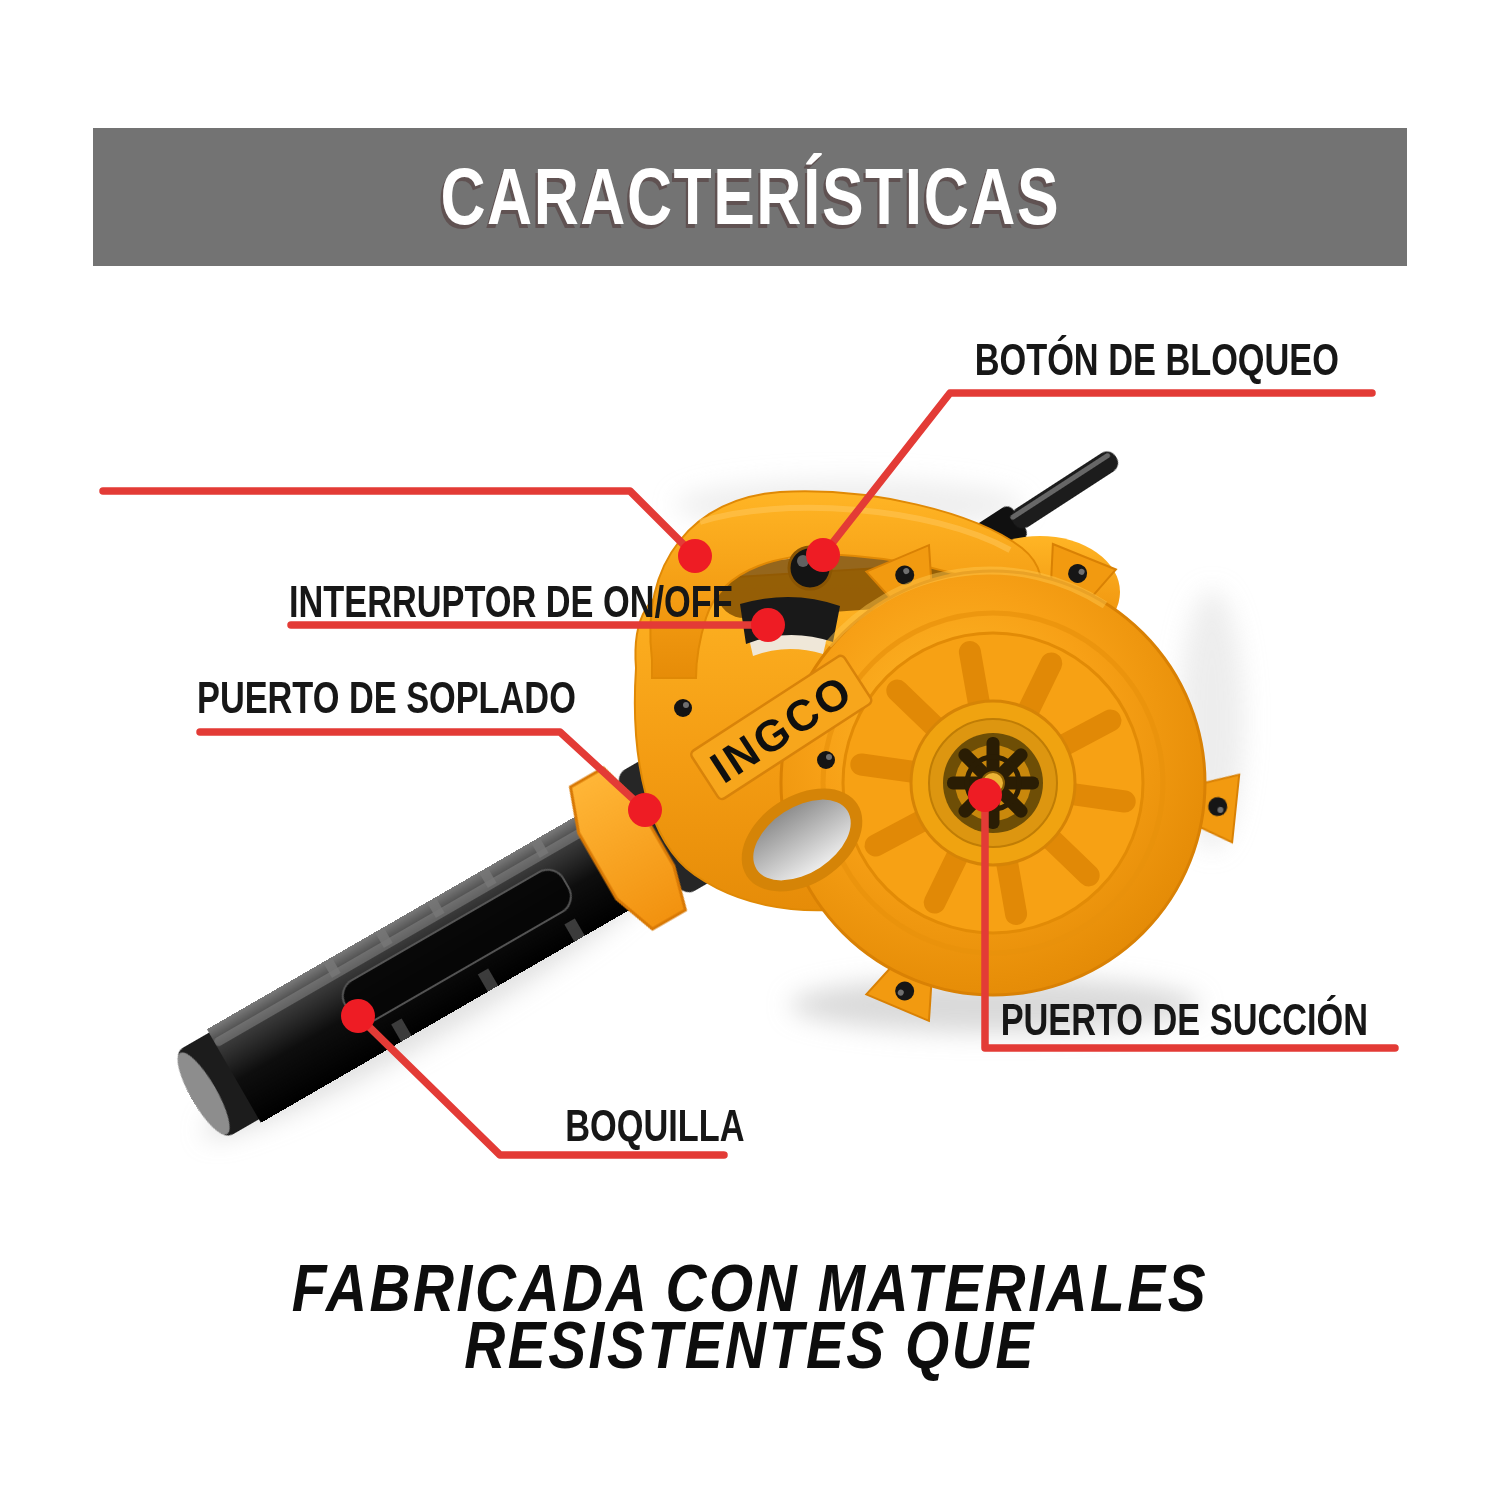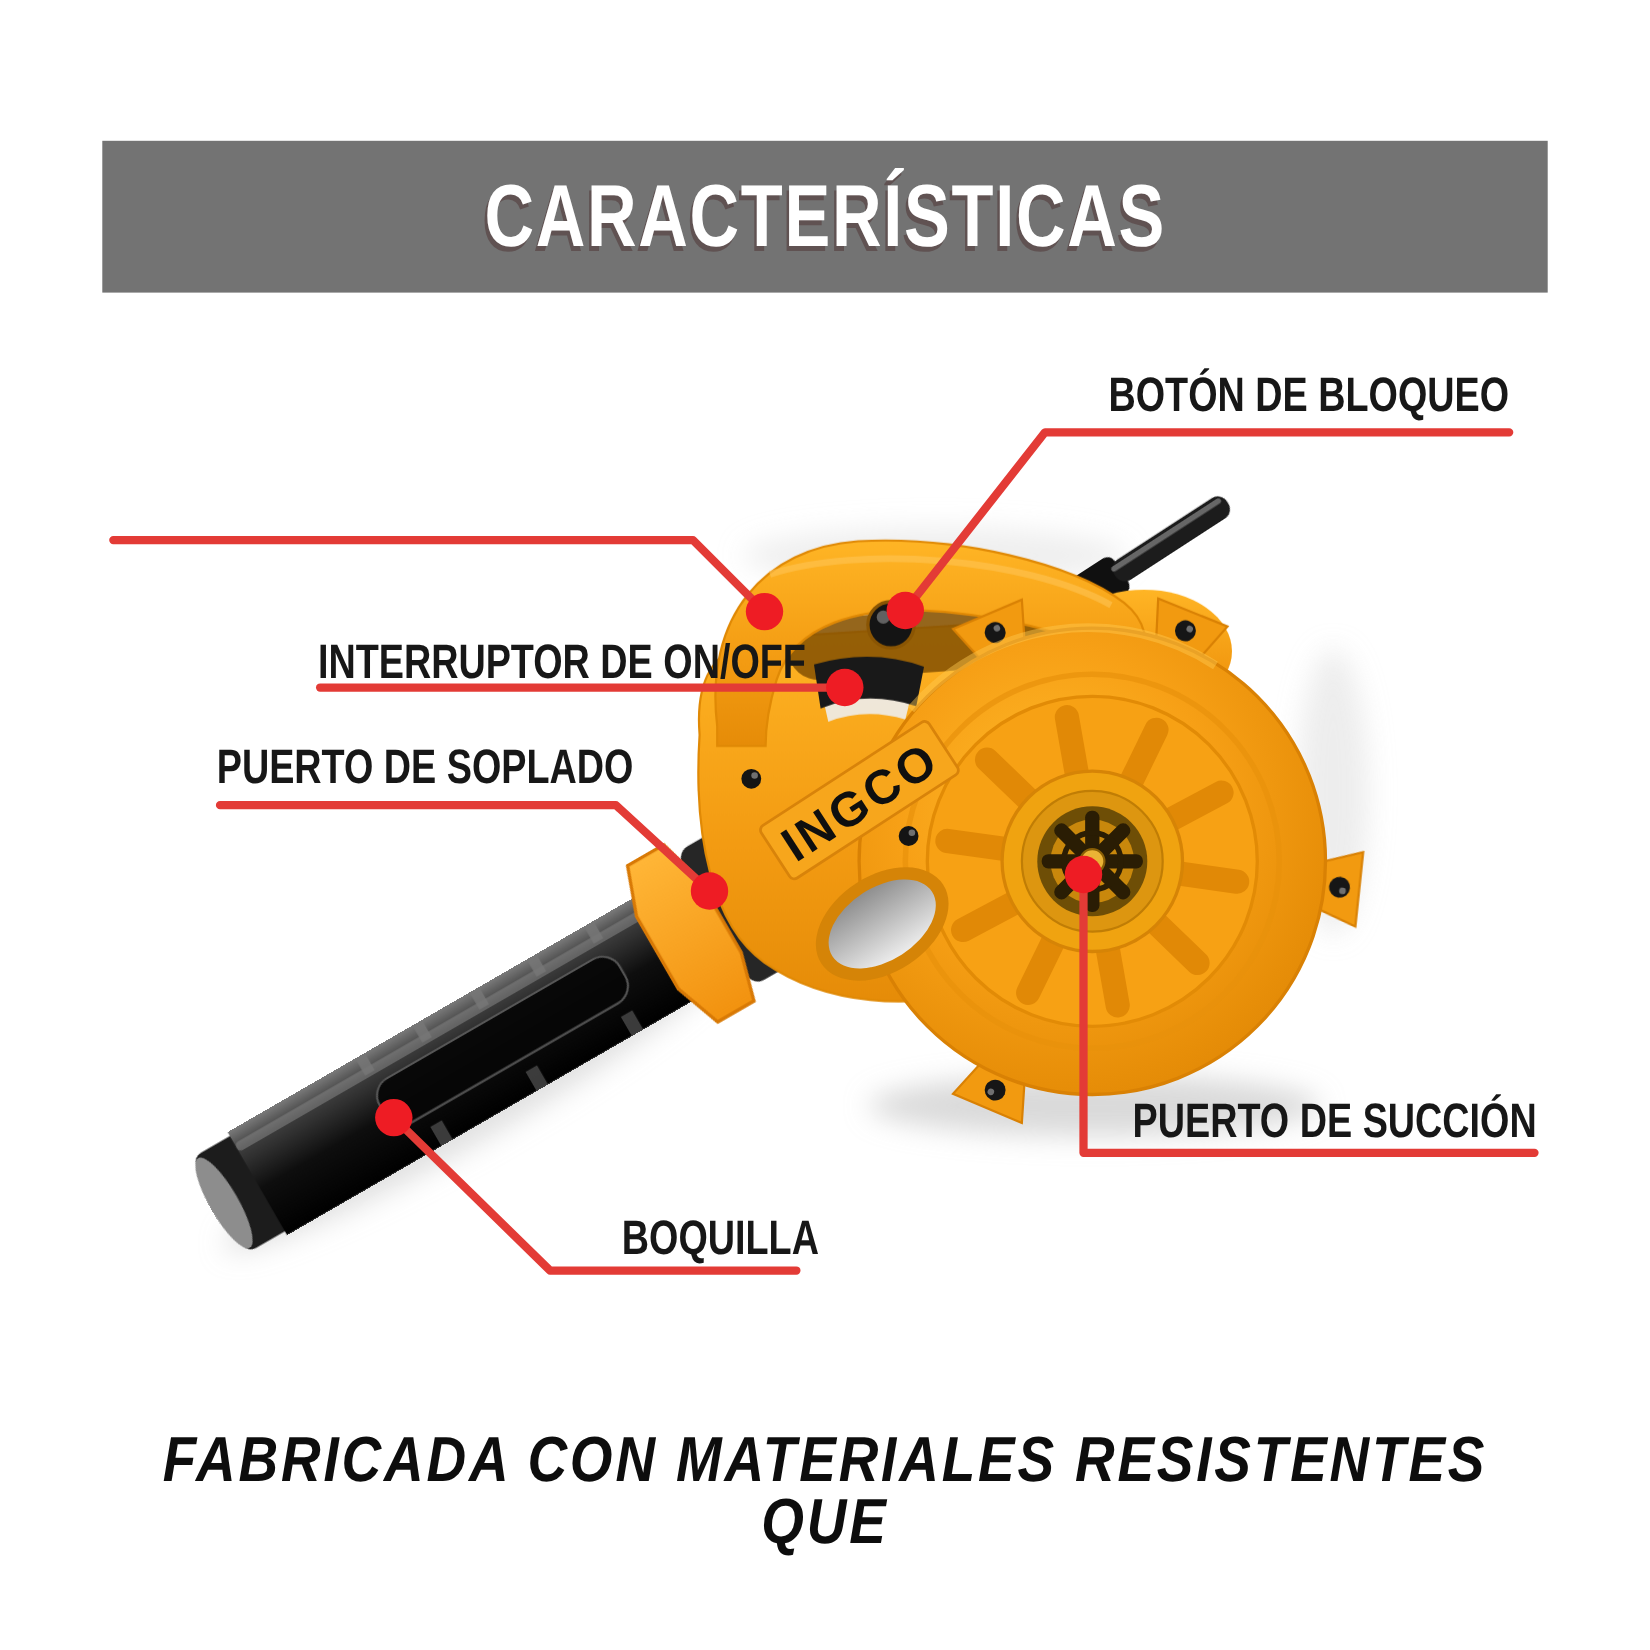--- a/index.html
+++ b/index.html
@@ -19,34 +19,34 @@
     text-shadow:-3px 4px 0 rgba(60,20,20,.35);
   }
   
   .scene{position:absolute;left:0;top:0;width:1500px;height:1500px;}
   
   .callout{
     position:absolute;color:#171717;font-weight:bold;font-size:44px;
     line-height:67px;white-space:nowrap;
   }
   .cx{display:inline-block;transform:scaleX(0.78);transform-origin:left top;}
-  .callout.right{text-align:right;}
+  .callout.right{}
   .callout.right .cx{transform-origin:right top;}
   .callout.center{text-align:right;}
   .callout.center .cx{transform-origin:center top;}
   .co-perilla{left:102px;top:352px;}
   .co-bloqueo{left:872px;top:326px;width:500px;}
   .co-interruptor{left:289px;top:568px;}
   .co-soplado{left:197px;top:664px;text-align:center;}
   .co-succion{left:897px;top:986px;width:500px;}
   .co-boquilla{left:540px;top:1092px;width:220px;}
   
   .footer{
-    position:absolute;left:0;top:1298px;width:1500px;text-align:center;
-    color:#0d0d0d;font-weight:bold;font-style:italic;font-size:58px;line-height:57px;
+    position:absolute;left:0;top:1260px;width:1500px;text-align:center;
+    color:#0d0d0d;font-weight:bold;font-style:italic;font-size:66px;line-height:57px;
   }
   .footer .cx{transform:scaleX(0.86);transform-origin:center top;letter-spacing:3px;}
 </style>
 </head>
 <body>
 
 <svg class="scene" viewBox="0 0 1500 1500" aria-hidden="true">
   <defs>
     <radialGradient id="gVol" cx="42%" cy="38%" r="75%">
       <stop offset="0" stop-color="#ffbb2a"></stop>

